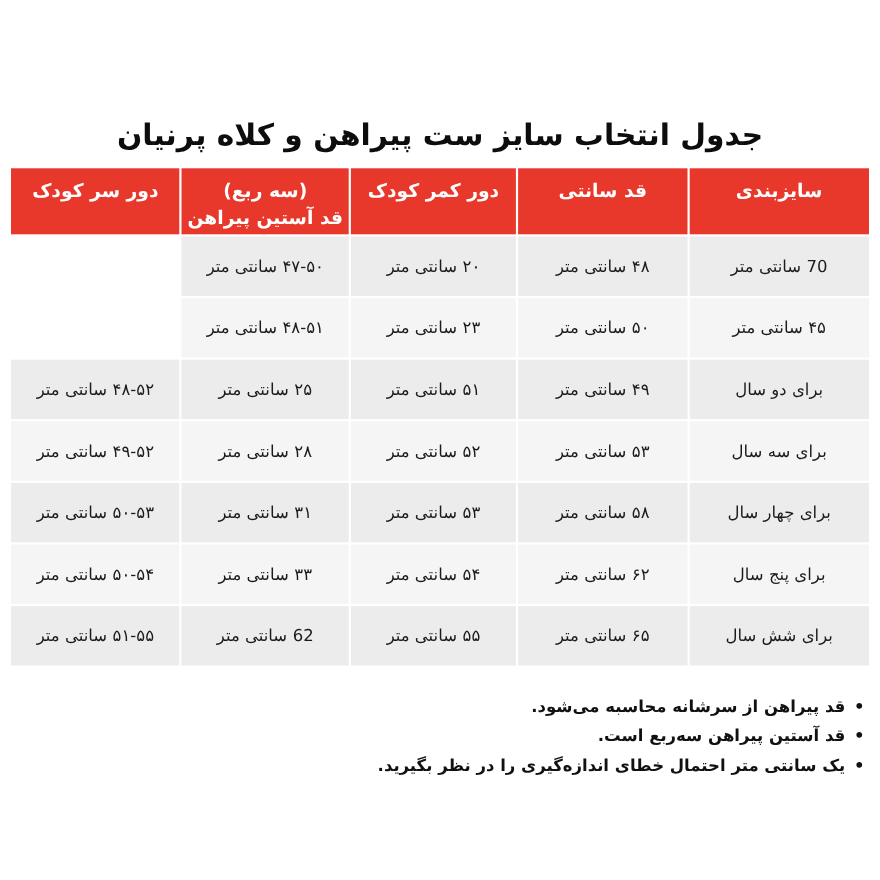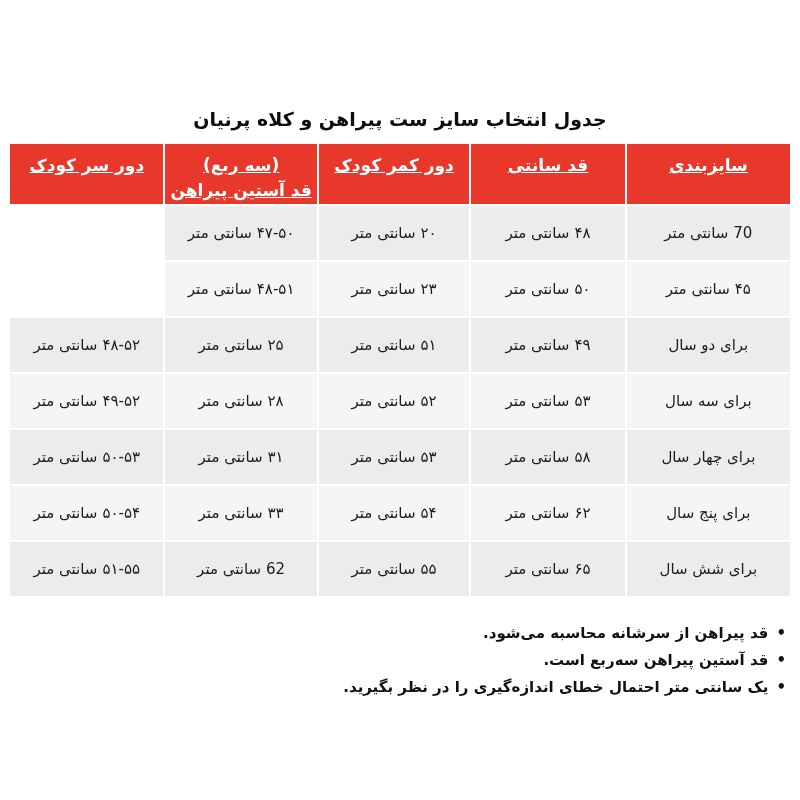--- a/index.html
+++ b/index.html
@@ -13,21 +13,21 @@
   *{box-sizing:border-box;margin:0;padding:0;}
   html,body{width:800px;height:800px;overflow:hidden;}
   body{
     background:var(--page-bg);
     font-family:"DejaVu Sans","Liberation Sans",sans-serif;
     direction:rtl;
   }
   .page{width:800px;height:800px;padding-top:108px;}
   .title{
     text-align:center;
-    font-size:19px;
+    font-size:27px;
     font-weight:800;
     color:#0D0D0D;
     letter-spacing:0;
     margin-bottom:14px;
   }
   .tbl{margin:0 10px;}
   .tr{
     display:grid;
     grid-template-columns:165fr 155fr 152fr 153fr 155fr;
     gap:2px;
@@ -35,21 +35,20 @@
   }
   .th{
     background:var(--header-red);
     color:var(--header-text);
     height:60px;
     padding-top:9px;
     text-align:center;
     font-size:17px;
     font-weight:700;
     line-height:25px;
-    text-decoration:underline;
   }
   .th .hline{display:block;}
   .td{
     height:54px;
     display:flex;
     align-items:center;
     justify-content:center;
     gap:5px;
     font-size:15px;
     font-weight:500;

